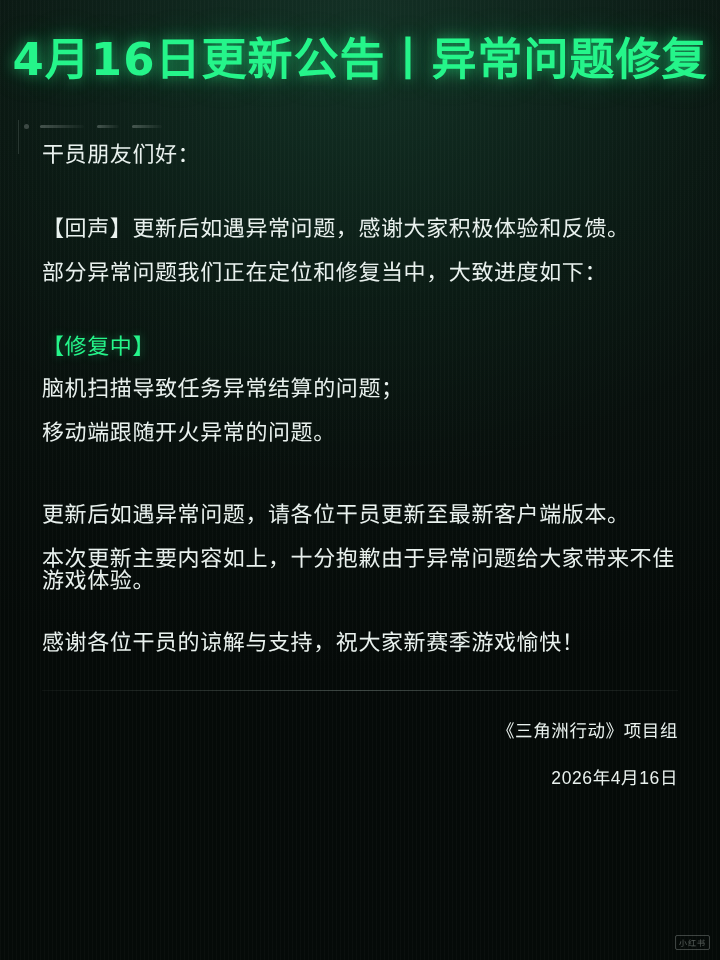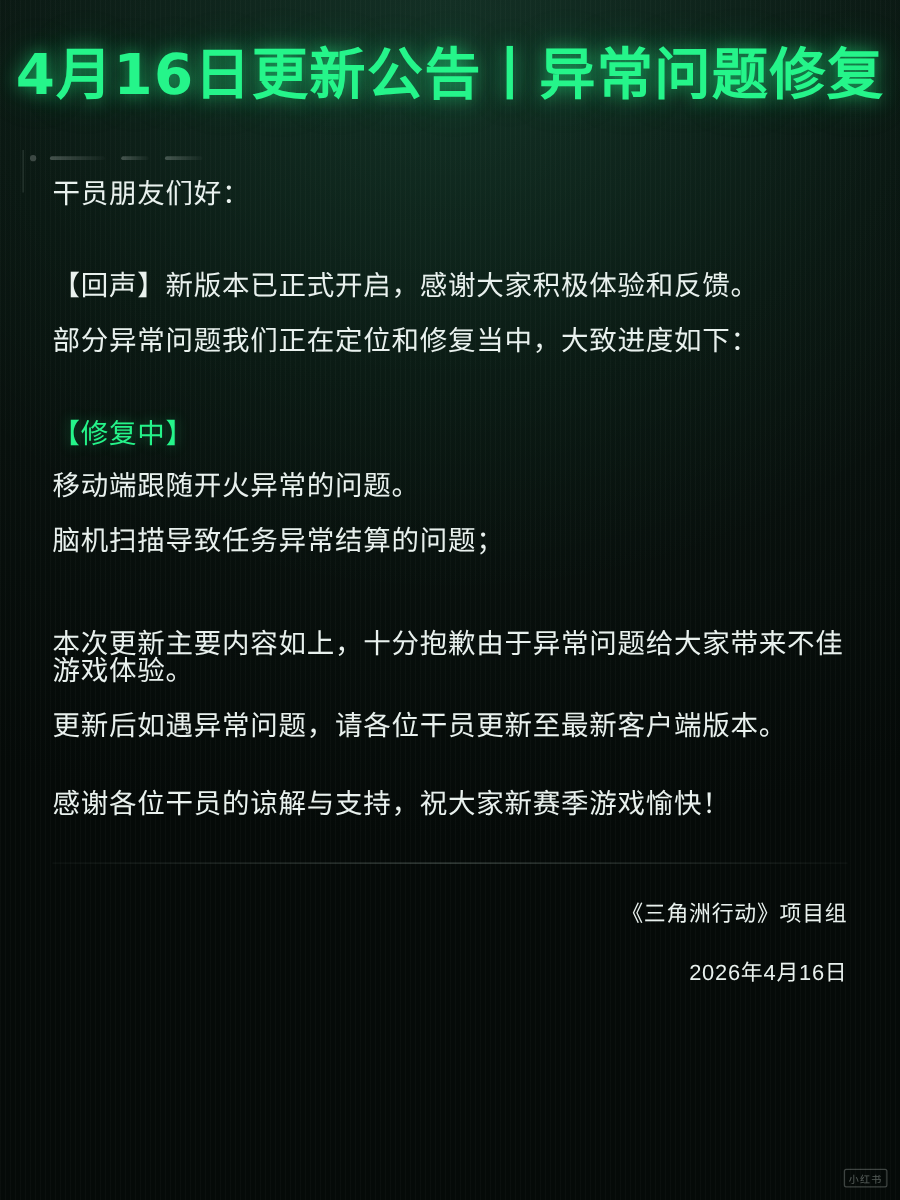--- a/index.html
+++ b/index.html
@@ -164,34 +164,34 @@
       <span class="line l2"></span>
       <span class="line l3"></span>
     </div>
   </div>
 
   <div class="content">
     <p class="para">干员朋友们好：</p>
 
     <div class="spacer-lg"></div>
 
-    <p class="para">【回声】新版本已正式开启，感谢大家积极体验和反馈。</p>
+    <p class="para">【回声】更新后如遇异常问题，感谢大家积极体验和反馈。</p>
     <p class="para">部分异常问题我们正在定位和修复当中，大致进度如下：</p>
 
     <div class="spacer-lg"></div>
 
     <p class="para tag-green">【修复中】</p>
+    <p class="para">脑机扫描导致任务异常结算的问题；</p>
     <p class="para">移动端跟随开火异常的问题。</p>
-    <p class="para">脑机扫描导致任务异常结算的问题；</p>
 
     <div class="spacer-lg"></div>
     <div class="spacer-sm"></div>
 
+    <p class="para">更新后如遇异常问题，请各位干员更新至最新客户端版本。</p>
     <p class="para">本次更新主要内容如上，十分抱歉由于异常问题给大家带来不佳游戏体验。</p>
-    <p class="para">更新后如遇异常问题，请各位干员更新至最新客户端版本。</p>
 
     <div class="spacer-md"></div>
 
     <p class="para">感谢各位干员的谅解与支持，祝大家新赛季游戏愉快！</p>
   </div>
 
   <div class="divider"></div>
 
   <div class="signature">
     <div class="line1">《三角洲行动》项目组</div>

